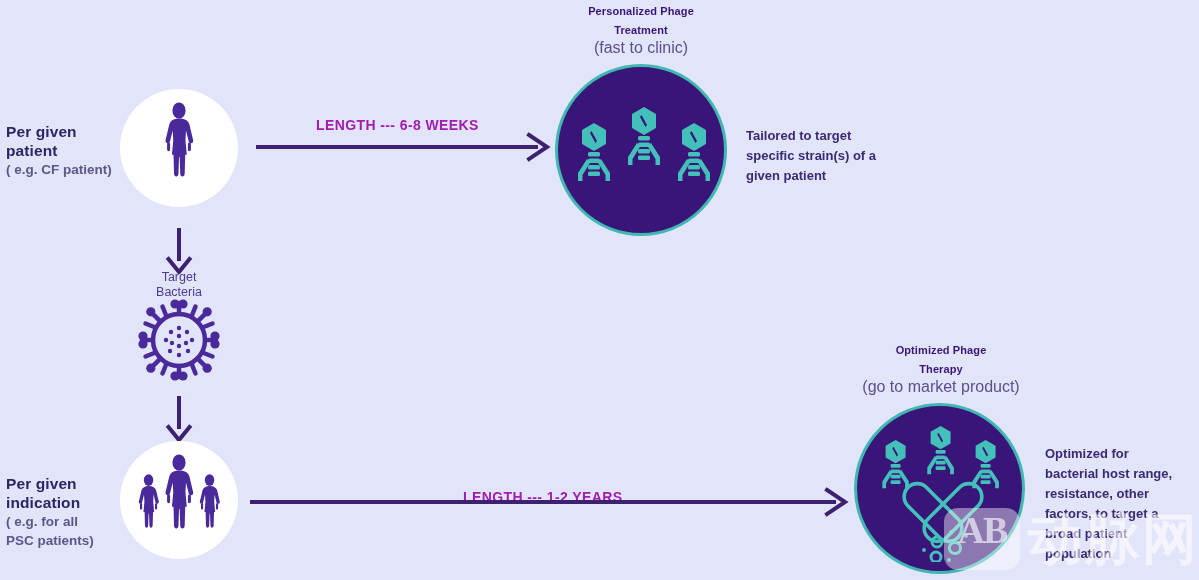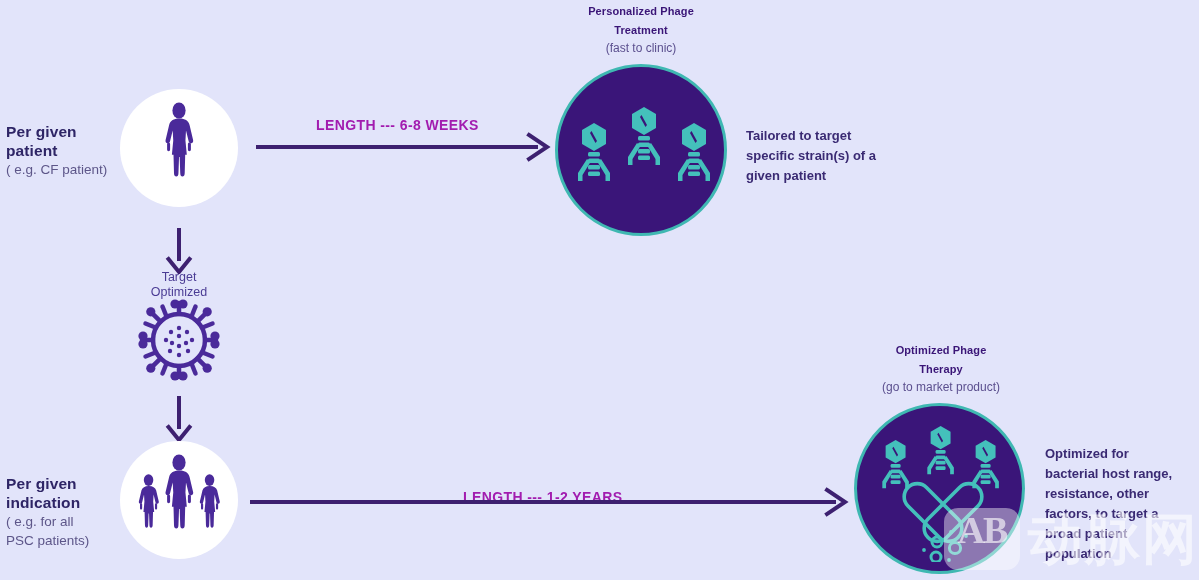--- a/index.html
+++ b/index.html
@@ -18,34 +18,34 @@
     font-weight:bold;
     color:#2e2566;
     font-size:15.5px;
     line-height:19px;
     letter-spacing:.1px;
   }
   .lbl-sub{
     color:#5d5689;
     font-size:13.5px;
     line-height:19px;
-    font-weight:normal;
+    font-weight:bold;
   }
   .circ-title{
     text-align:center;
     font-weight:bold;
     color:#3a1577;
     font-size:11px;
     line-height:18.5px;
     letter-spacing:.1px;
   }
   .circ-sub{
     text-align:center;
     color:#5b4f8e;
-    font-size:12px;
+    font-size:16px;
     line-height:18px;
     font-weight:normal;
   }
   .arrow-label{
     font-weight:bold;
     color:#a21caf;
     font-size:14px;
     letter-spacing:.4px;
     white-space:nowrap;
   }
@@ -110,21 +110,21 @@
 
   <div class="abs" style="left:160px;top:228px;">
     <svg width="38" height="46" viewBox="0 0 38 46">
       <line x1="19" y1="0" x2="19" y2="33" stroke="#3d2070" stroke-width="4"></line>
       <path d="M8.5 31 L19 44 L29.5 31" fill="none" stroke="#3d2070" stroke-width="4" stroke-linecap="square"></path>
     </svg>
   </div>
 
   <div class="abs tiny-label" style="left:128px;top:270px;width:102px;">
     <div>Target</div>
-    <div>Optimized</div>
+    <div>Bacteria</div>
   </div>
 
   <div class="abs" style="left:137px;top:298px;">
     <svg width="84" height="84" viewBox="0 0 84 84">
       <g stroke="#4a2a9a" stroke-width="4.5" fill="none">
         <circle cx="42" cy="42" r="26"></circle>
         <g stroke-linecap="round">
           <line x1="42" y1="16" x2="42" y2="5"></line>
           <line x1="42" y1="68" x2="42" y2="79"></line>
           <line x1="16" y1="42" x2="5" y2="42"></line>

